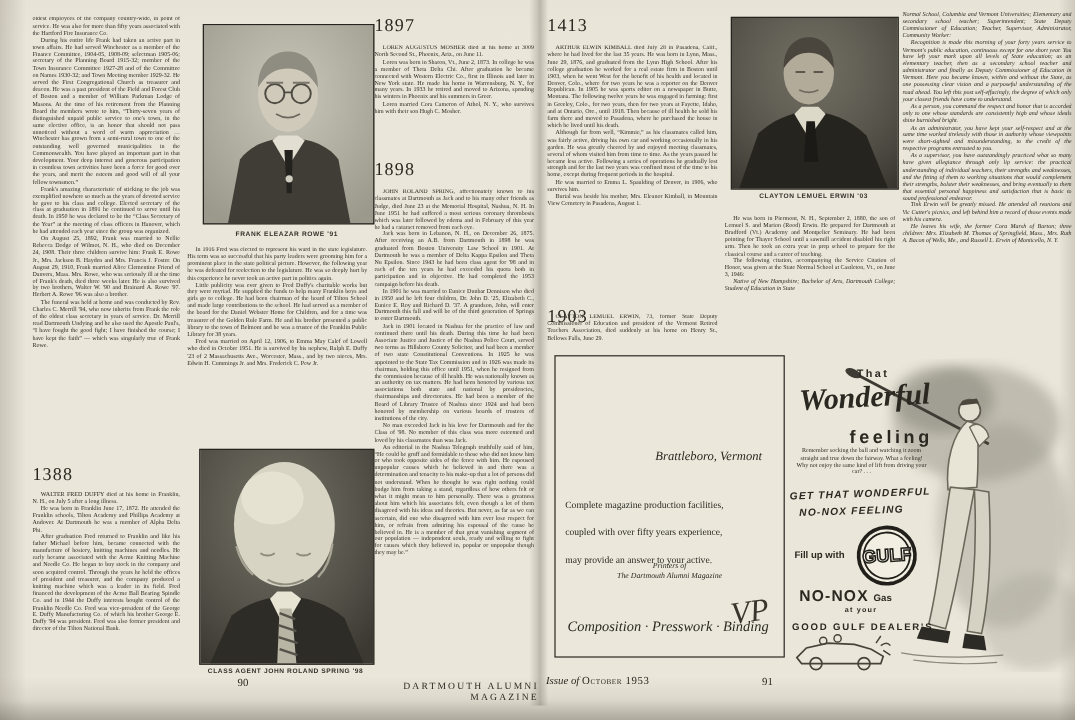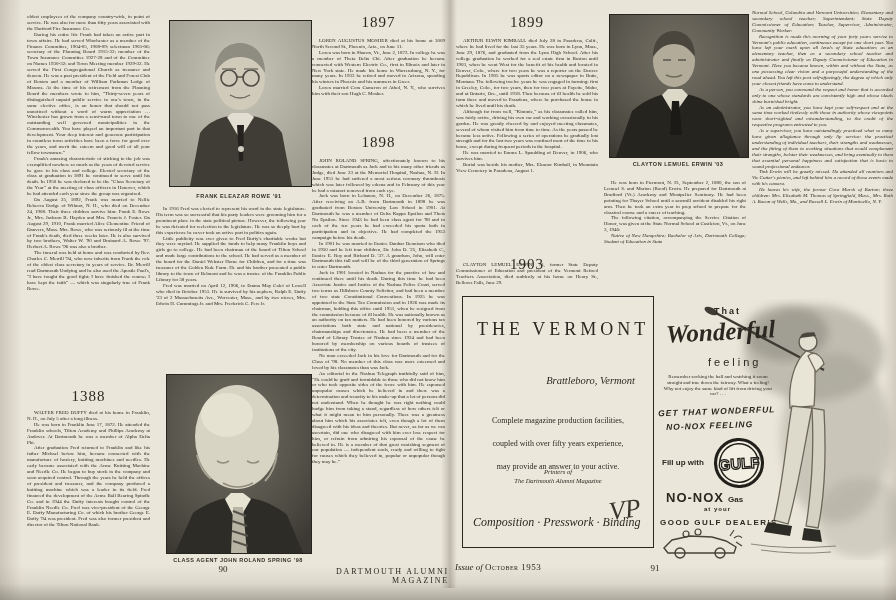--- a/index.html
+++ b/index.html
@@ -12,56 +12,56 @@
     background:linear-gradient(270deg,rgba(90,84,70,.18),rgba(90,84,70,0));}
   .gutter{position:absolute;left:441px;top:0;width:16px;height:588px;
     background:linear-gradient(90deg,rgba(70,64,52,0),rgba(70,64,52,.20) 45%,rgba(70,64,52,.28) 55%,rgba(70,64,52,0));}
   .bottomshade{position:absolute;left:0;bottom:0;width:896px;height:16px;
     background:linear-gradient(180deg,rgba(60,55,45,0),rgba(60,55,45,.16));}
   .abs{position:absolute;}
   .txt{font-size:5px;line-height:5.9px;text-align:justify;overflow:hidden;}
   .txt p{margin:0;text-indent:7px;}
   .cont > div > p:first-child, .cont > p:first-child{text-indent:0;}
   .ital p, p.ital{font-style:italic;}
-  .year{font-size:15px;letter-spacing:1px;text-align:center;color:#2b2822;}
+  .year{font-size:15px;letter-spacing:1px;color:#2b2822;}
   .caption{font-family:"Liberation Sans",sans-serif;font-weight:bold;font-size:5.5px;
     letter-spacing:.5px;text-align:center;color:#33302a;}
   .photo{border:1px solid #26241e;overflow:hidden;background:#8c8a80;}
   .photo svg{display:block;width:100%;height:100%;}
   .pgnum{font-size:9px;}
   .magname{font-size:8px;letter-spacing:1.8px;}
   .issue{font-size:9px;}
   .issue .it{font-style:italic;}
   .issue .sc{font-variant:small-caps;letter-spacing:.5px;}
   
   .vpc{border:1px solid #2a2721;background:rgba(238,234,224,.35);}
   .vpc .t1,.vpc .t2{font-size:18px;letter-spacing:4px;color:#2b2822;}
   .vpc .loc{font-style:italic;font-size:10.5px;text-align:right;}
-  .vpc .body{font-size:8px;text-align:center;line-height:15px;}
+  .vpc .body{font-size:8px;line-height:15px;}
   .vpc .pr{font-style:italic;font-size:6.5px;text-align:center;line-height:9px;}
   .vpc .svc{font-style:italic;font-size:12px;}
   .vpc .mono{font-style:italic;font-size:26px;transform:rotate(-8deg);color:#3a362e;}
   
   .gulf-that{font-family:"Liberation Sans",sans-serif;font-weight:bold;font-size:9px;letter-spacing:2px;}
   .gulf-wonder{font-style:italic;font-weight:bold;font-size:25px;transform:rotate(-3deg);letter-spacing:0px;}
-  .gulf-feel{font-family:"Liberation Sans",sans-serif;font-weight:normal;font-size:11px;letter-spacing:3px;}
+  .gulf-feel{font-family:"Liberation Sans",sans-serif;font-weight:bold;font-size:15px;letter-spacing:3px;}
   .gulf-body{font-size:5px;line-height:5.8px;text-align:center;}
   .gulf-get{font-family:"Liberation Sans",sans-serif;font-style:italic;font-weight:bold;
     font-size:8.5px;letter-spacing:1px;transform:rotate(-2deg);}
   .gulf-fill{font-family:"Liberation Sans",sans-serif;font-weight:bold;font-size:8px;}
   .gulf-disc{width:44px;height:44px;border-radius:50%;border:3px solid #211f1a;background:#f2efe2;
     box-shadow:inset 0 0 0 2px #f2efe2, inset 0 0 0 3.5px #211f1a;
     display:flex;align-items:center;justify-content:center;transform:rotate(-4deg);}
   .gulf-disc span{font-family:"Liberation Sans",sans-serif;font-weight:bold;font-size:15px;
     letter-spacing:0;color:#f6f3e6;-webkit-text-stroke:1.3px #211f1a;}
   .gulf-nonox{font-family:"Liberation Sans",sans-serif;font-weight:bold;font-size:13px;letter-spacing:1px;}
   .gulf-gas{font-family:"Liberation Sans",sans-serif;font-weight:bold;font-size:8px;}
   .gulf-at{font-family:"Liberation Sans",sans-serif;font-weight:bold;font-size:6px;letter-spacing:1px;}
   .gulf-dealer{font-family:"Liberation Sans",sans-serif;font-weight:bold;font-size:8px;letter-spacing:1.5px;}
-  .ctr{text-align:center;}
+  .ctr{}
 </style>
 </head>
 <body>
 
 <div class="spread">
   <div class="edgeL"></div>
   <div class="edgeR"></div>
 
   <div>
 
@@ -161,21 +161,21 @@
           <p>An editorial in the Nashua Telegraph truthfully said of him, “He could be gruff and formidable to those who did not know him or who took opposite sides of the fence with him. He espoused unpopular causes which he believed in and there was a determination and tenacity to his make-up that a lot of persons did not understand. When he thought he was right nothing could budge him from taking a stand, regardless of how others felt or what it might mean to him personally. There was a greatness about him which his associates felt, even though a lot of them disagreed with his ideas and theories. But never, as far as we can ascertain, did one who disagreed with him ever lose respect for him, or refrain from admiring his espousal of the cause he believed in. He is a member of that great vanishing segment of our population — independent souls, ready and willing to fight for causes which they believed in, popular or unpopular though they may be.”</p>
         </div>
     </div>
 
     <div class="abs pgnum ctr" style="left:198px;top:564px;width:50px">90</div>
     <div class="abs magname" style="left:279px;top:567px;width:170px;text-align:right">DARTMOUTH ALUMNI MAGAZINE</div>
   </div>
 
   <div>
 
-    <div class="abs year" style="left:456px;top:14px;width:142px">1899</div>
+    <div class="abs year" style="left:456px;top:14px;width:142px">1413</div>
     <div class="abs txt" style="left:456px;top:38px;width:142px;height:200px">
       <div>
           <p>ARTHUR ELWIN KIMBALL died July 28 in Pasadena, Calif., where he had lived for the last 35 years. He was born in Lynn, Mass., June 29, 1876, and graduated from the Lynn High School. After his college graduation he worked for a real estate firm in Boston until 1903, when he went West for the benefit of his health and located in Denver, Colo., where for two years he was a reporter on the Denver Republican. In 1905 he was sports editor on a newspaper in Butte, Montana. The following twelve years he was engaged in farming: first in Greeley, Colo., for two years, then for two years at Fayette, Idaho, and at Ontario, Ore., until 1918. Then because of ill health he sold his farm there and moved to Pasadena, where he purchased the house in which he lived until his death.</p>
           <p>Although far from well, “Kimmie,” as his classmates called him, was fairly active, driving his own car and working occasionally in his garden. He was greatly cheered by and enjoyed meeting classmates, several of whom visited him from time to time. As the years passed he became less active. Following a series of operations he gradually lost strength and for the last two years was confined most of the time to his home, except during frequent periods in the hospital.</p>
           <p>He was married to Emma L. Spaulding of Denver, in 1906, who survives him.</p>
           <p>Burial was beside his mother, Mrs. Eleanor Kimball, in Mountain View Cemetery in Pasadena, August 1.</p>
         </div>
     </div>
 
     <div class="abs year" style="left:456px;top:256px;width:142px">1903</div>
@@ -220,21 +220,20 @@
           <p>Recognition is made this morning of your forty years service to Vermont's public education, continuous except for one short year. You have left your mark upon all levels of State education; as an elementary teacher, then as a secondary school teacher and administrator and finally as Deputy Commissioner of Education in Vermont. Here you became known, within and without the State, as one possessing clear vision and a purposeful understanding of the road ahead. You left this post self-effacingly, the degree of which only your closest friends have come to understand.</p>
           <p>As a person, you command the respect and honor that is accorded only to one whose standards are consistently high and whose ideals shine burnished bright.</p>
           <p>As an administrator, you have kept your self-respect and at the same time worked tirelessly with those in authority whose viewpoints were short-sighted and misunderstanding, to the credit of the respective programs entrusted to you.</p>
           <p>As a supervisor, you have outstandingly practiced what so many have given allegiance through only lip service: the practical understanding of individual teachers, their strengths and weaknesses, and the fitting of them to working situations that would complement their strengths, bolster their weaknesses, and bring eventually to them that essential personal happiness and satisfaction that is basic to sound professional endeavor.</p>
           <p>Tink Erwin will be greatly missed. He attended all reunions and Vic Cutter's picnics, and left behind him a record of those events made with his camera.</p>
           <p>He leaves his wife, the former Cora Marsh of Barton; three children: Mrs. Elizabeth M. Thomas of Springfield, Mass., Mrs. Ruth A. Bacon of Wells, Me., and Russell L. Erwin of Monticello, N. Y.</p>
         </div>
     </div>
 
     <div class="abs vpc" style="left:462px;top:296px;width:190px;height:250px">
-      <div class="abs t1" style="left:14px;top:22px">THE VERMONT</div>
       <div class="abs loc" style="left:20px;top:78px;width:152px">Brattleboro, Vermont</div>
       <div class="abs body" style="left:8px;top:108px;width:174px">
         <div>
             <p>Complete magazine production facilities,</p>
             <p>coupled with over fifty years experience,</p>
             <p>may provide an answer to your active.</p>
           </div>
       </div>
       <div class="abs pr" style="left:8px;top:170px;width:174px">
         <div>Printers of</div>

